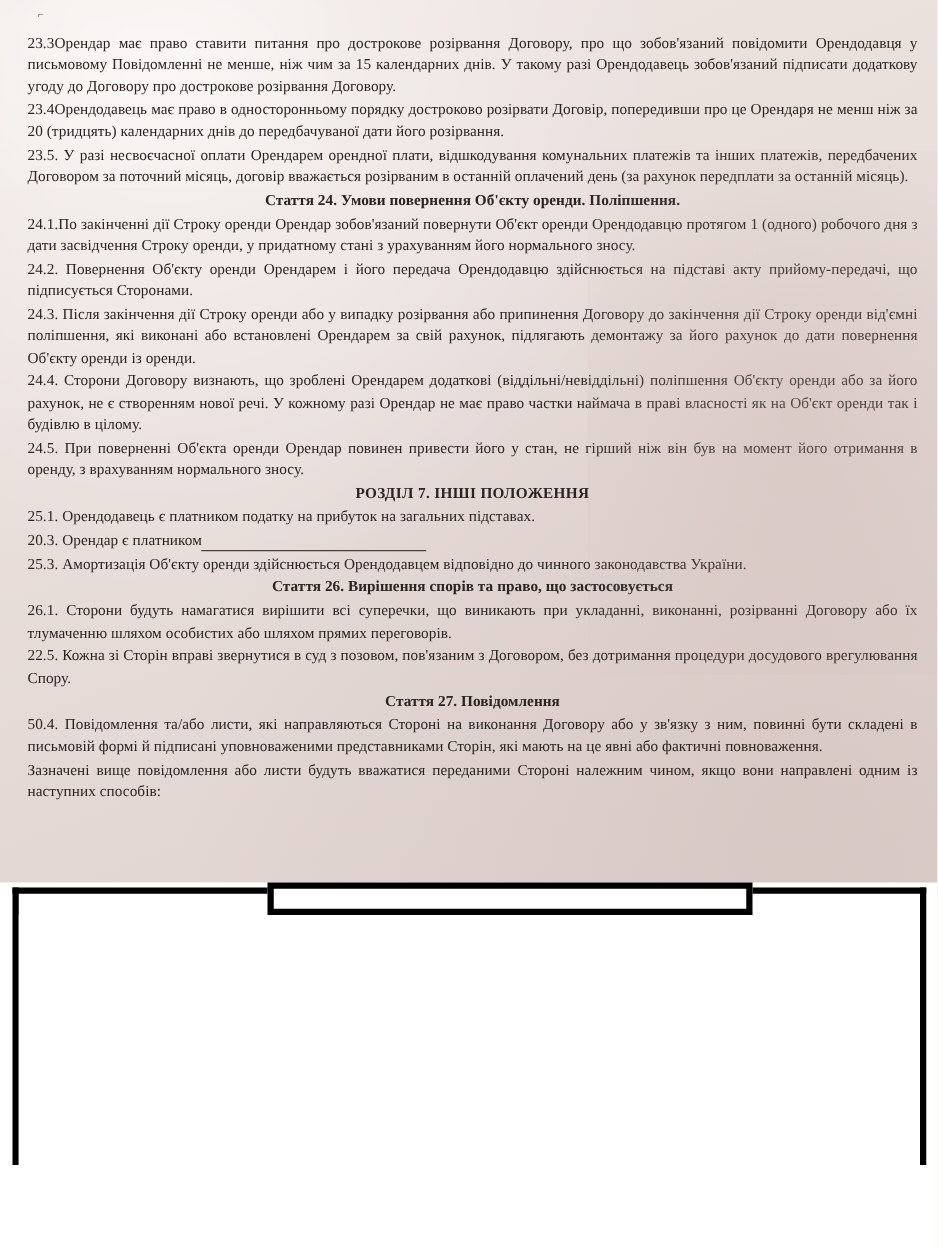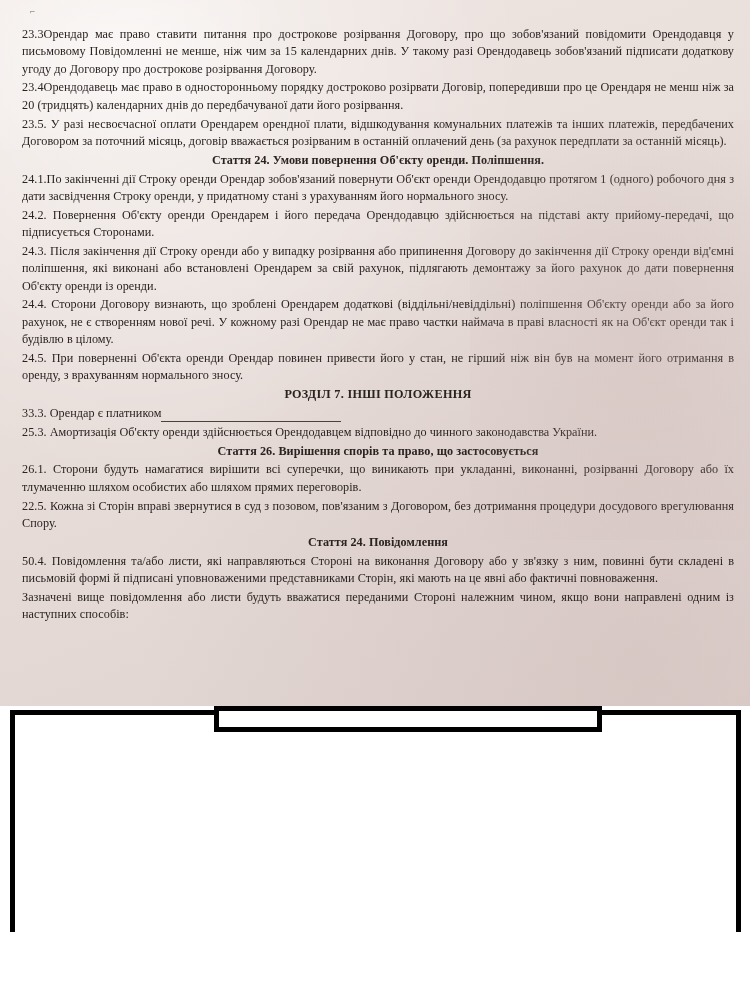--- a/index.html
+++ b/index.html
@@ -147,29 +147,30 @@
       <p class="center">Стаття 24. Умови повернення Об'єкту оренди. Поліпшення.</p>
 
       <p class="p-ind">24.1.По  закінченні  дії  Строку  оренди  Орендар  зобов'язаний  повернути  Об'єкт  оренди  Орендодавцю  протягом  1  (одного) робочого дня з дати засвідчення Строку оренди, у придатному стані з урахуванням його нормального зносу.</p>
       <p class="p-ind">24.2.  Повернення  Об'єкту  оренди  Орендарем  і  його  передача  Орендодавцю  здійснюється  на  підставі  акту  прийому-передачі, що підписується Сторонами.</p>
       <p class="p-ind">24.3.  Після  закінчення  дії  Строку  оренди  або  у  випадку  розірвання  або  припинення  Договору  до  закінчення  дії  Строку  оренди від'ємні  поліпшення,  які  виконані  або  встановлені  Орендарем  за  свій  рахунок,  підлягають  демонтажу  за  його  рахунок  до  дати повернення Об'єкту оренди із оренди.</p>
       <p class="p-ind">24.4.  Сторони  Договору  визнають,  що  зроблені  Орендарем  додаткові  (віддільні/невіддільні)  поліпшення  Об'єкту  оренди  або за його  рахунок,  не  є  створенням  нової  речі.  У  кожному  разі  Орендар  не  має  право  частки  наймача  в  праві  власності  як  на  Об'єкт оренди  так і будівлю в цілому.</p>
       <p class="p-ind">24.5.  При  поверненні  Об'єкта  оренди  Орендар  повинен  привести  його  у  стан,  не  гірший  ніж  він  був  на  момент  його  отримання в оренду, з врахуванням нормального зносу.</p>
 
       <p class="center-title">РОЗДІЛ 7. ІНШІ ПОЛОЖЕННЯ</p>
 
-      <p class="p-ind"><span>33.3.  Орендар  є  платником</span><span class="blank-line"></span></p>
+      <p class="p-ind">25.1. Орендодавець є платником податку на прибуток на загальних підставах.</p>
+      <p class="p-ind"><span>20.3.  Орендар  є  платником</span><span class="blank-line"></span></p>
       <p class="p-ind">25.3. Амортизація Об'єкту оренди здійснюється Орендодавцем відповідно до чинного законодавства України.</p>
 
       <p class="center">Стаття 26. Вирішення спорів та  право, що застосовується</p>
 
       <p class="p-ind">26.1.  Сторони  будуть  намагатися  вирішити  всі  суперечки,  що  виникають  при  укладанні,  виконанні,  розірванні  Договору  або їх тлумаченню шляхом особистих або шляхом прямих переговорів.</p>
       <p class="p-ind">22.5.  Кожна  зі  Сторін  вправі  звернутися  в  суд  з  позовом,  пов'язаним  з  Договором,  без  дотримання  процедури  досудового врегулювання Спору.</p>
 
-      <p class="center">Стаття 24. Повідомлення</p>
+      <p class="center">Стаття 27. Повідомлення</p>
 
       <p class="p-ind">50.4. Повідомлення та/або листи, які направляються Стороні на виконання Договору або у зв'язку з ним, повинні бути складені в письмовій формі й підписані уповноваженими представниками Сторін, які мають на це явні або фактичні повноваження.</p>
       <p class="p-ind2">Зазначені  вище  повідомлення  або  листи  будуть  вважатися  переданими  Стороні  належним  чином,  якщо  вони  направлені одним із наступних способів:</p>
 
     </div>
   </div>
 
   <div id="lower"></div>
   <div id="black-frame"></div>
   <div id="frame-tab"></div>

